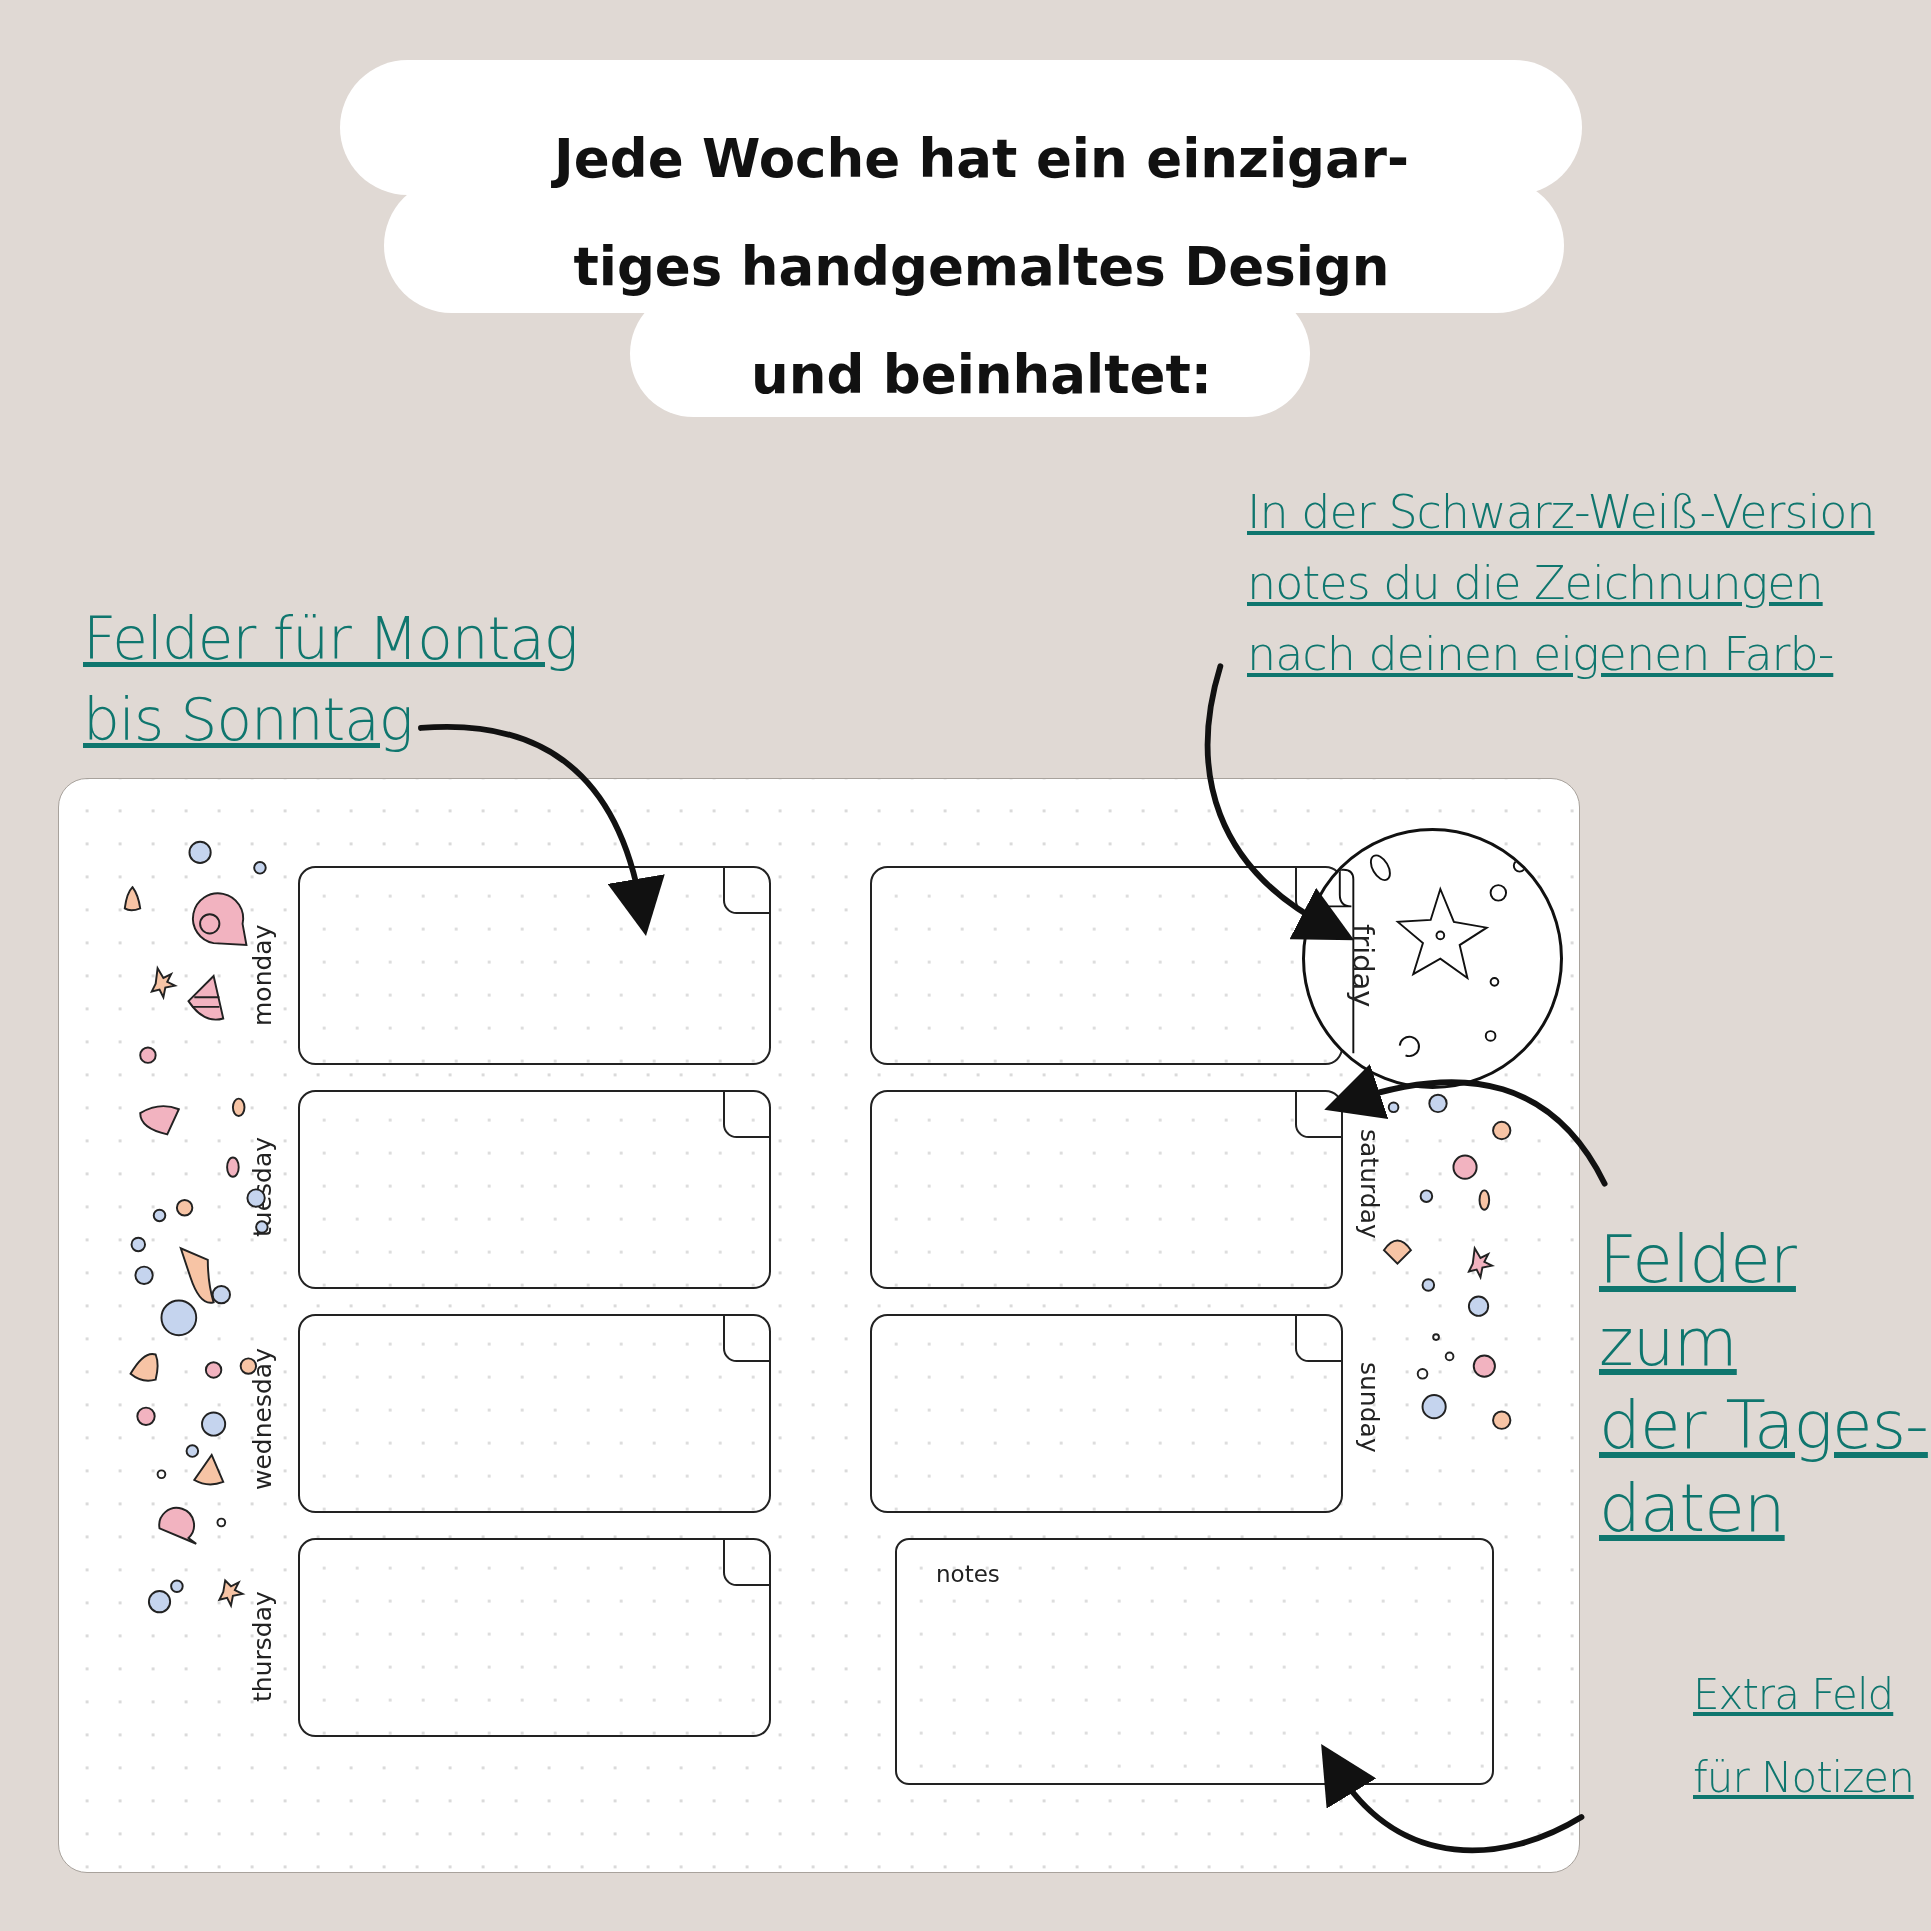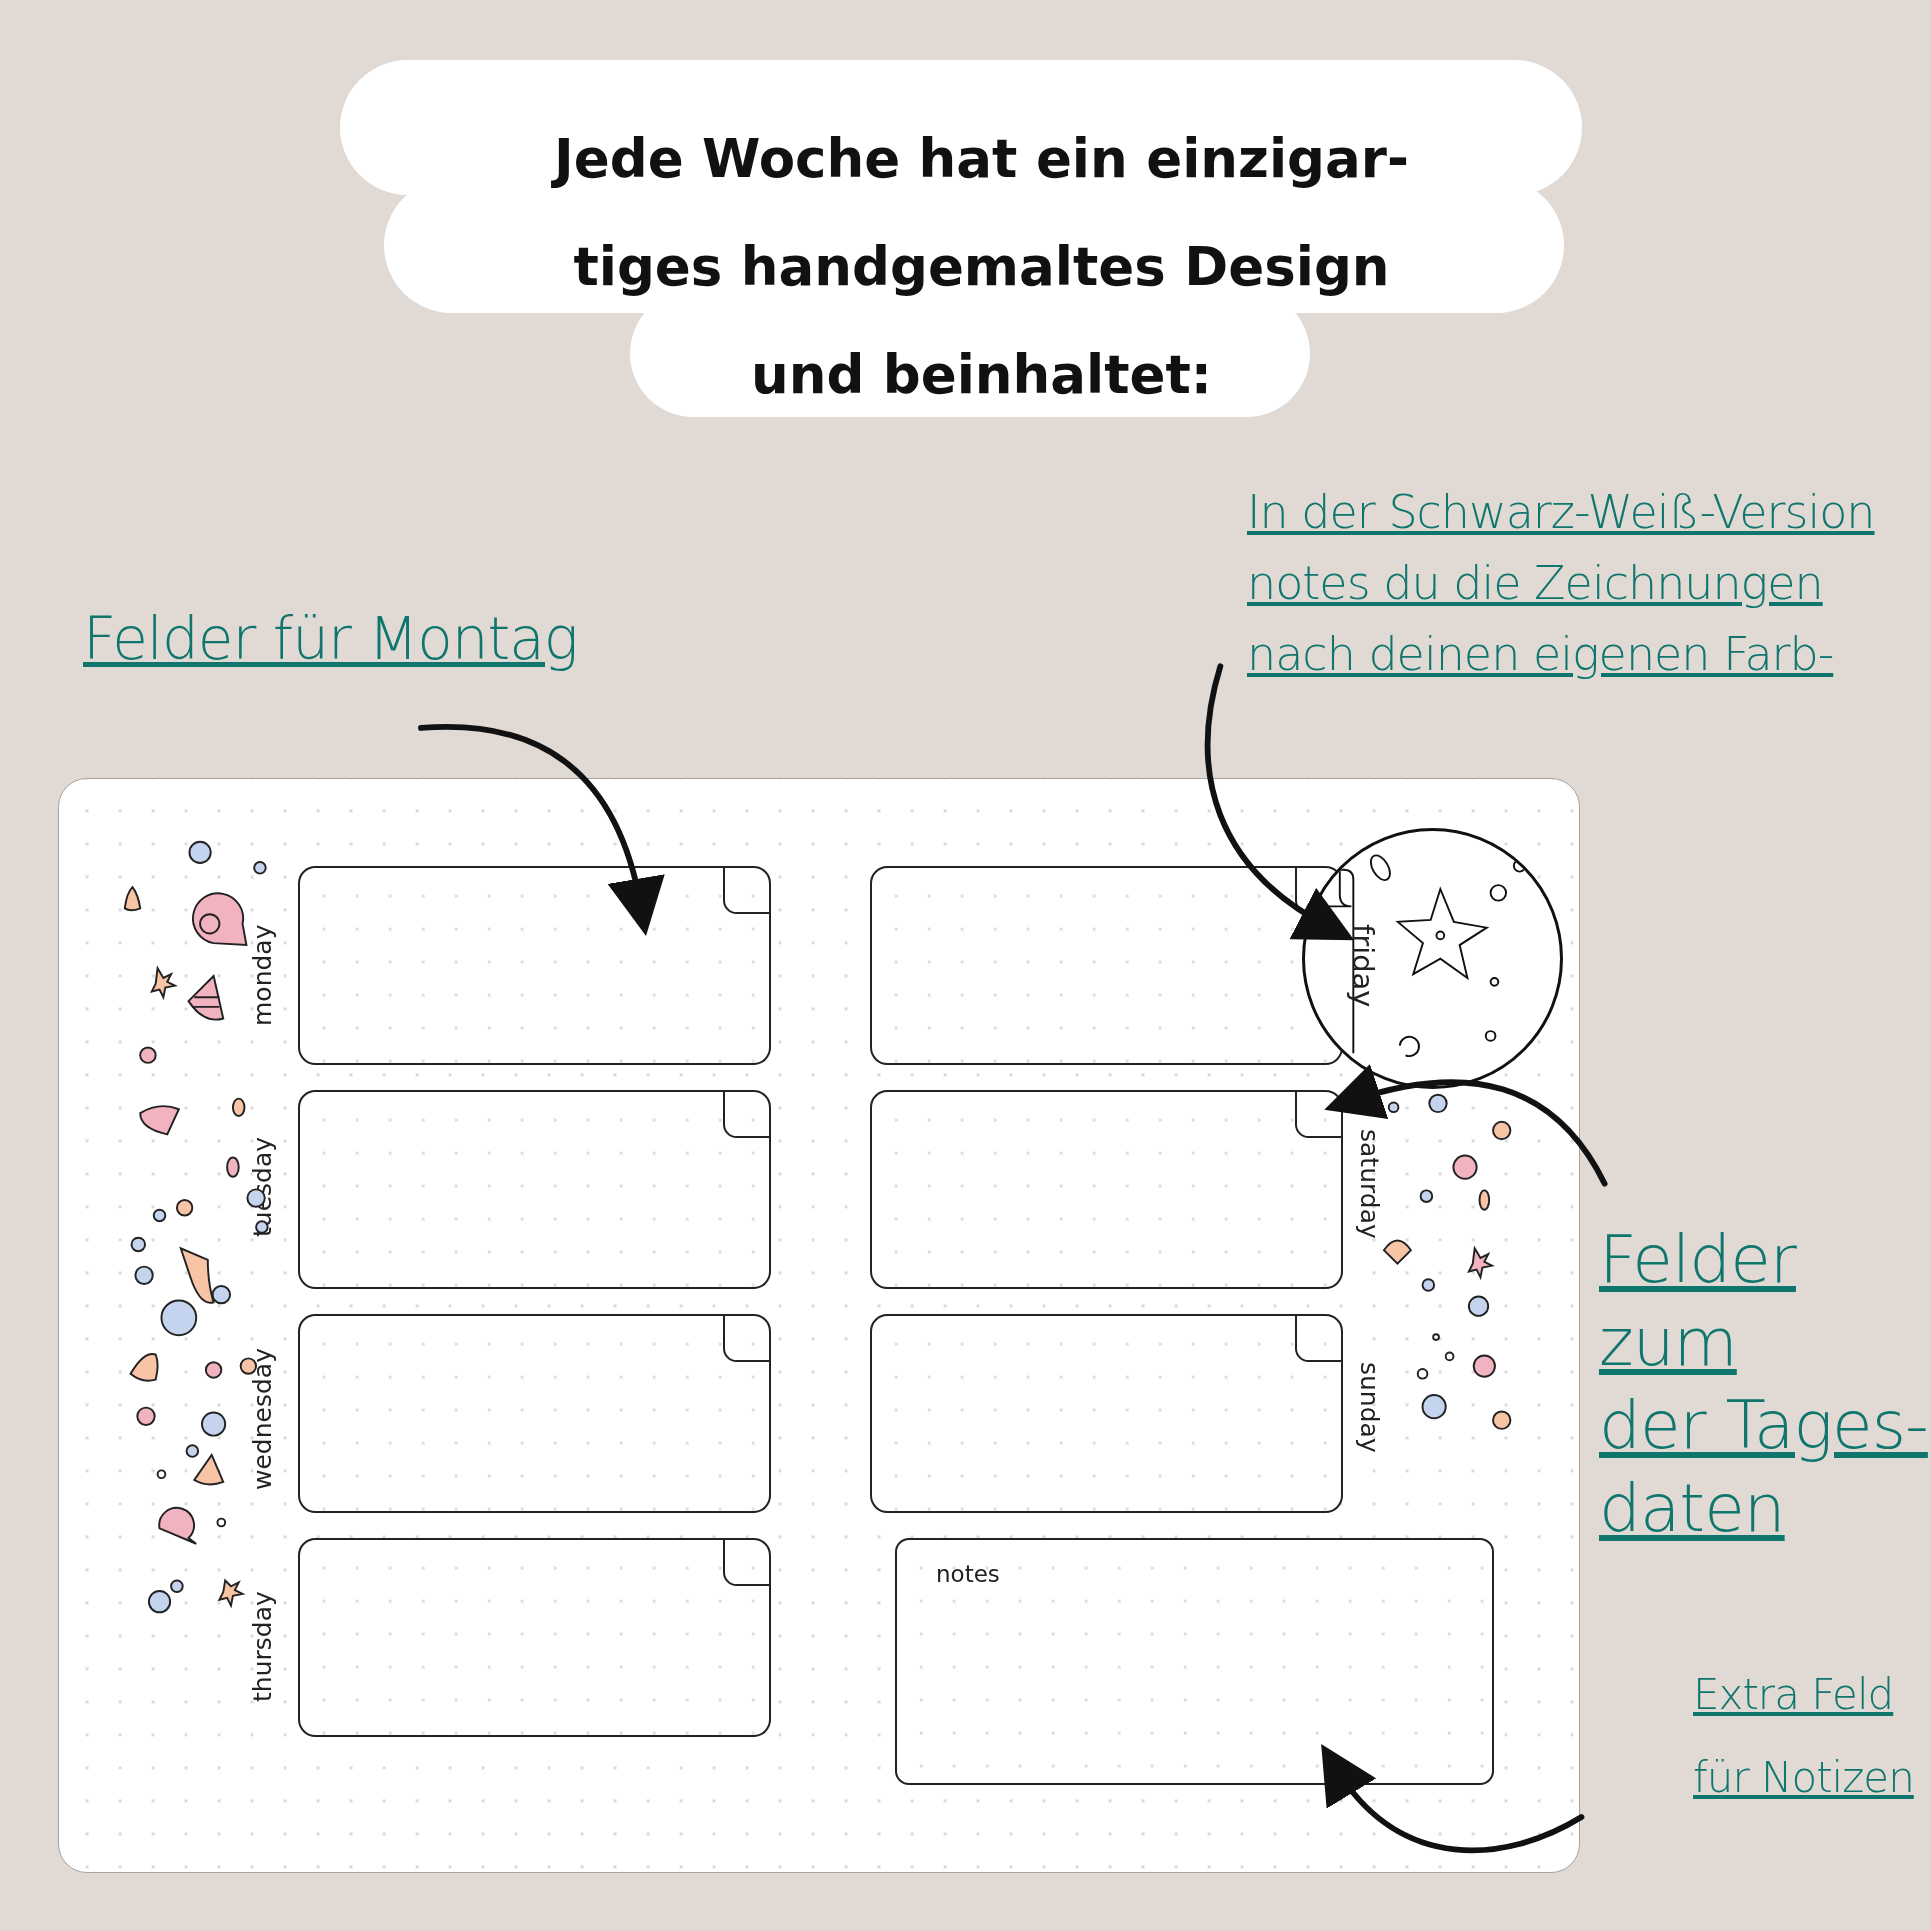--- a/index.html
+++ b/index.html
@@ -75,20 +75,21 @@
   <div class="bubble" style="left:630px; top:290px; width:680px; height:127px; border-radius:64px;"></div>
   <h1 class="title">
     <span>Jede Woche hat ein einzigar-</span>
     <span>tiges handgemaltes Design</span>
     <span>und beinhaltet:</span>
   </h1>
 </div>
 
 <div class="callout callout-tl">
   <span>Felder für Montag</span>
+  <span>bis Sonntag</span>
 </div>
 <div class="callout callout-tr">
   <span>In der Schwarz-Weiß-Version</span>
   <span>notes du die Zeichnungen</span>
   <span>nach deinen eigenen Farb-</span>
 </div>
 <div class="callout callout-r">
   <span>Felder zum</span>
   <span>der Tages-</span>
   <span>daten</span>

